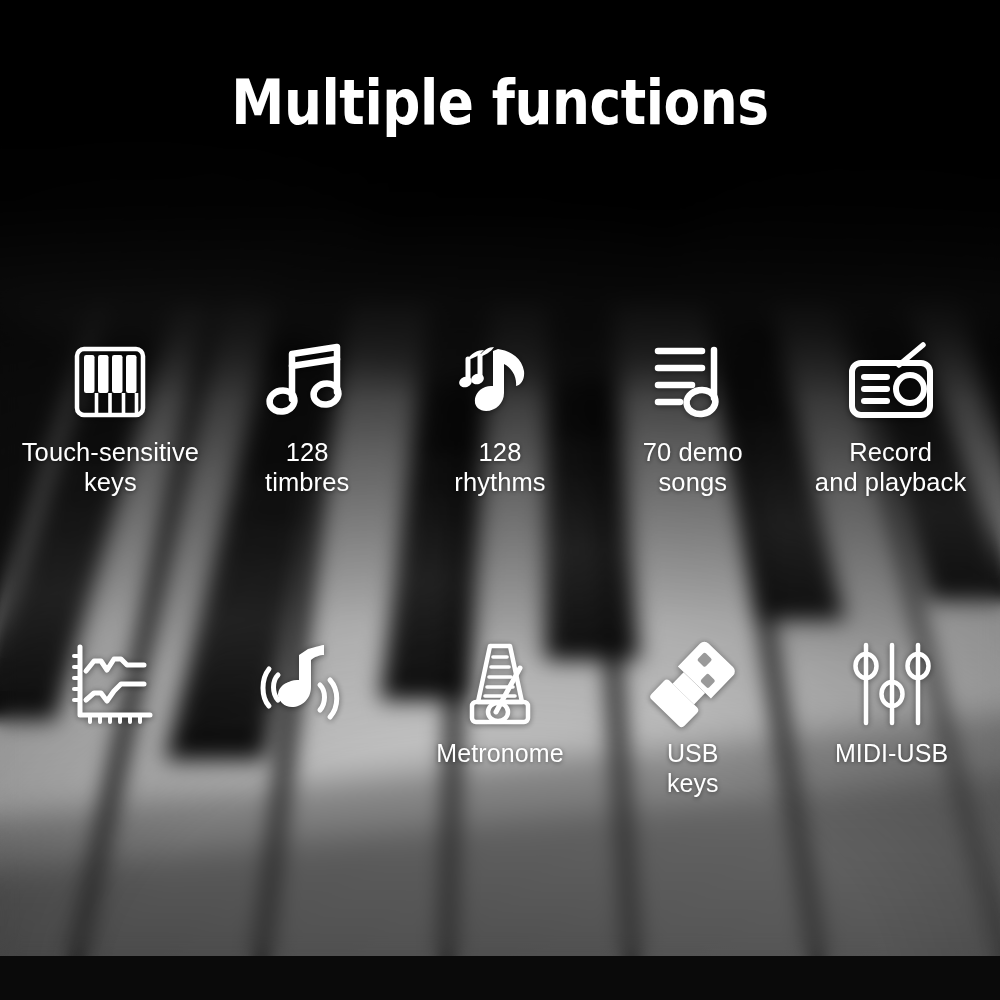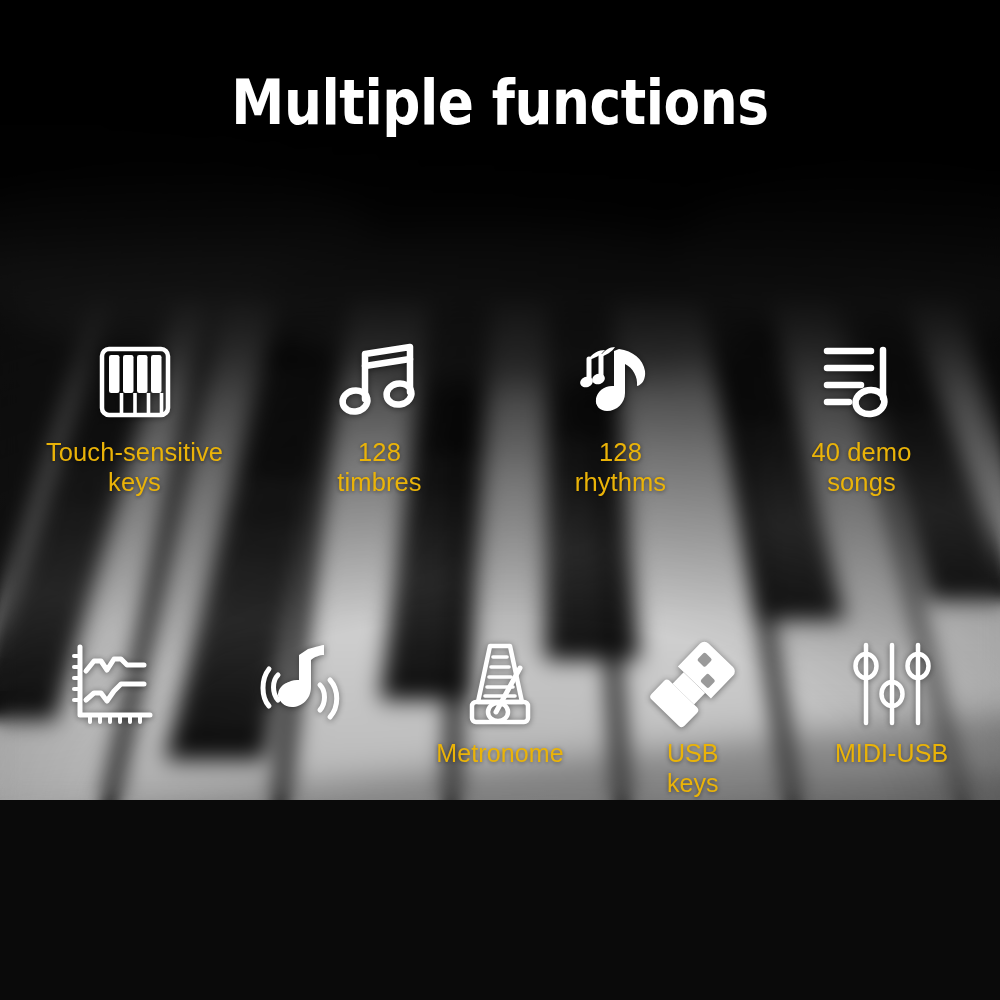--- a/index.html
+++ b/index.html
@@ -6,21 +6,21 @@
   * { margin:0; padding:0; box-sizing:border-box; }
 
   html, body {
     width:1000px; height:1000px;
     background:#0a0a0a; overflow:hidden;
     font-family:"Liberation Sans", sans-serif;
   }
 
   #stage {
     position:relative;
-    width:1000px; height:800px;
+    width:1000px; height:956px;
     overflow:hidden;
     background:#050505;
   }
 
   
   #bg { position:absolute; inset:0; overflow:hidden; }
   #bg svg { position:absolute; inset:0; width:1000px; height:1000px; display:block; }
 
   
   #bg-blur {
@@ -70,21 +70,21 @@
 
   .feature-icon {
     height:92px;
     display:flex; align-items:center; justify-content:center;
     filter:drop-shadow(0 1px 3px rgba(0,0,0,.45));
   }
   .feature-icon svg { display:block; overflow:visible; }
 
   .feature-label {
     margin-top:9px;
-    color:#eab308;
+    color:#ffffff;
     font-family:"Liberation Sans", sans-serif;
     font-weight:300;
     font-size:25.5px;
     line-height:1.18;
     letter-spacing:.1px;
     text-shadow:0 1px 4px rgba(0,0,0,.5);
     white-space:pre-line;
   }
   #row-2 .feature-label { font-size:25px; }
 
@@ -254,24 +254,40 @@
           <g stroke="#fff" stroke-width="6.5" stroke-linecap="round">
             <line x1="6" y1="9" x2="50" y2="9"></line>
             <line x1="6" y1="26" x2="50" y2="26"></line>
             <line x1="6" y1="43" x2="40" y2="43"></line>
             <line x1="6" y1="60" x2="28" y2="60"></line>
           </g>
           <path d="M62 8 V56" fill="none" stroke="#fff" stroke-width="6.5" stroke-linecap="round"></path>
           <ellipse cx="49" cy="60" rx="14.5" ry="12" fill="none" stroke="#fff" stroke-width="6.5" transform="rotate(-10 49 60)"></ellipse>
         </svg>
       </div>
-      <div class="feature-label">40 demo
+      <div class="feature-label">70 demo
 songs</div>
     </div>
 
+    <div class="feature nudge-r1c5">
+      <div class="feature-icon">
+        <svg width="88" height="78" viewBox="0 0 88 78">
+          <line x1="52" y1="22" x2="76" y2="2" stroke="#fff" stroke-width="5.5" stroke-linecap="round"></line>
+          <rect x="5" y="20" width="78" height="52" rx="9" ry="9" fill="none" stroke="#fff" stroke-width="6"></rect>
+          <g stroke="#fff" stroke-width="6" stroke-linecap="round">
+            <line x1="17" y1="34" x2="40" y2="34"></line>
+            <line x1="17" y1="46" x2="40" y2="46"></line>
+            <line x1="17" y1="58" x2="40" y2="58"></line>
+          </g>
+          <circle cx="63" cy="46" r="14" fill="none" stroke="#fff" stroke-width="6"></circle>
+        </svg>
+      </div>
+      <div class="feature-label">Record
+and playback</div>
+    </div>
 
   </div>
 
   <div class="feature-row" id="row-2">
 
     <div class="feature nudge-r2c1">
       <div class="feature-icon">
         <svg width="84" height="82" viewBox="0 0 84 82">
           <path d="M10 4 V72 H80" fill="none" stroke="#fff" stroke-width="5" stroke-linecap="round" stroke-linejoin="round"></path>
           <g stroke="#fff" stroke-width="4" stroke-linecap="round">

